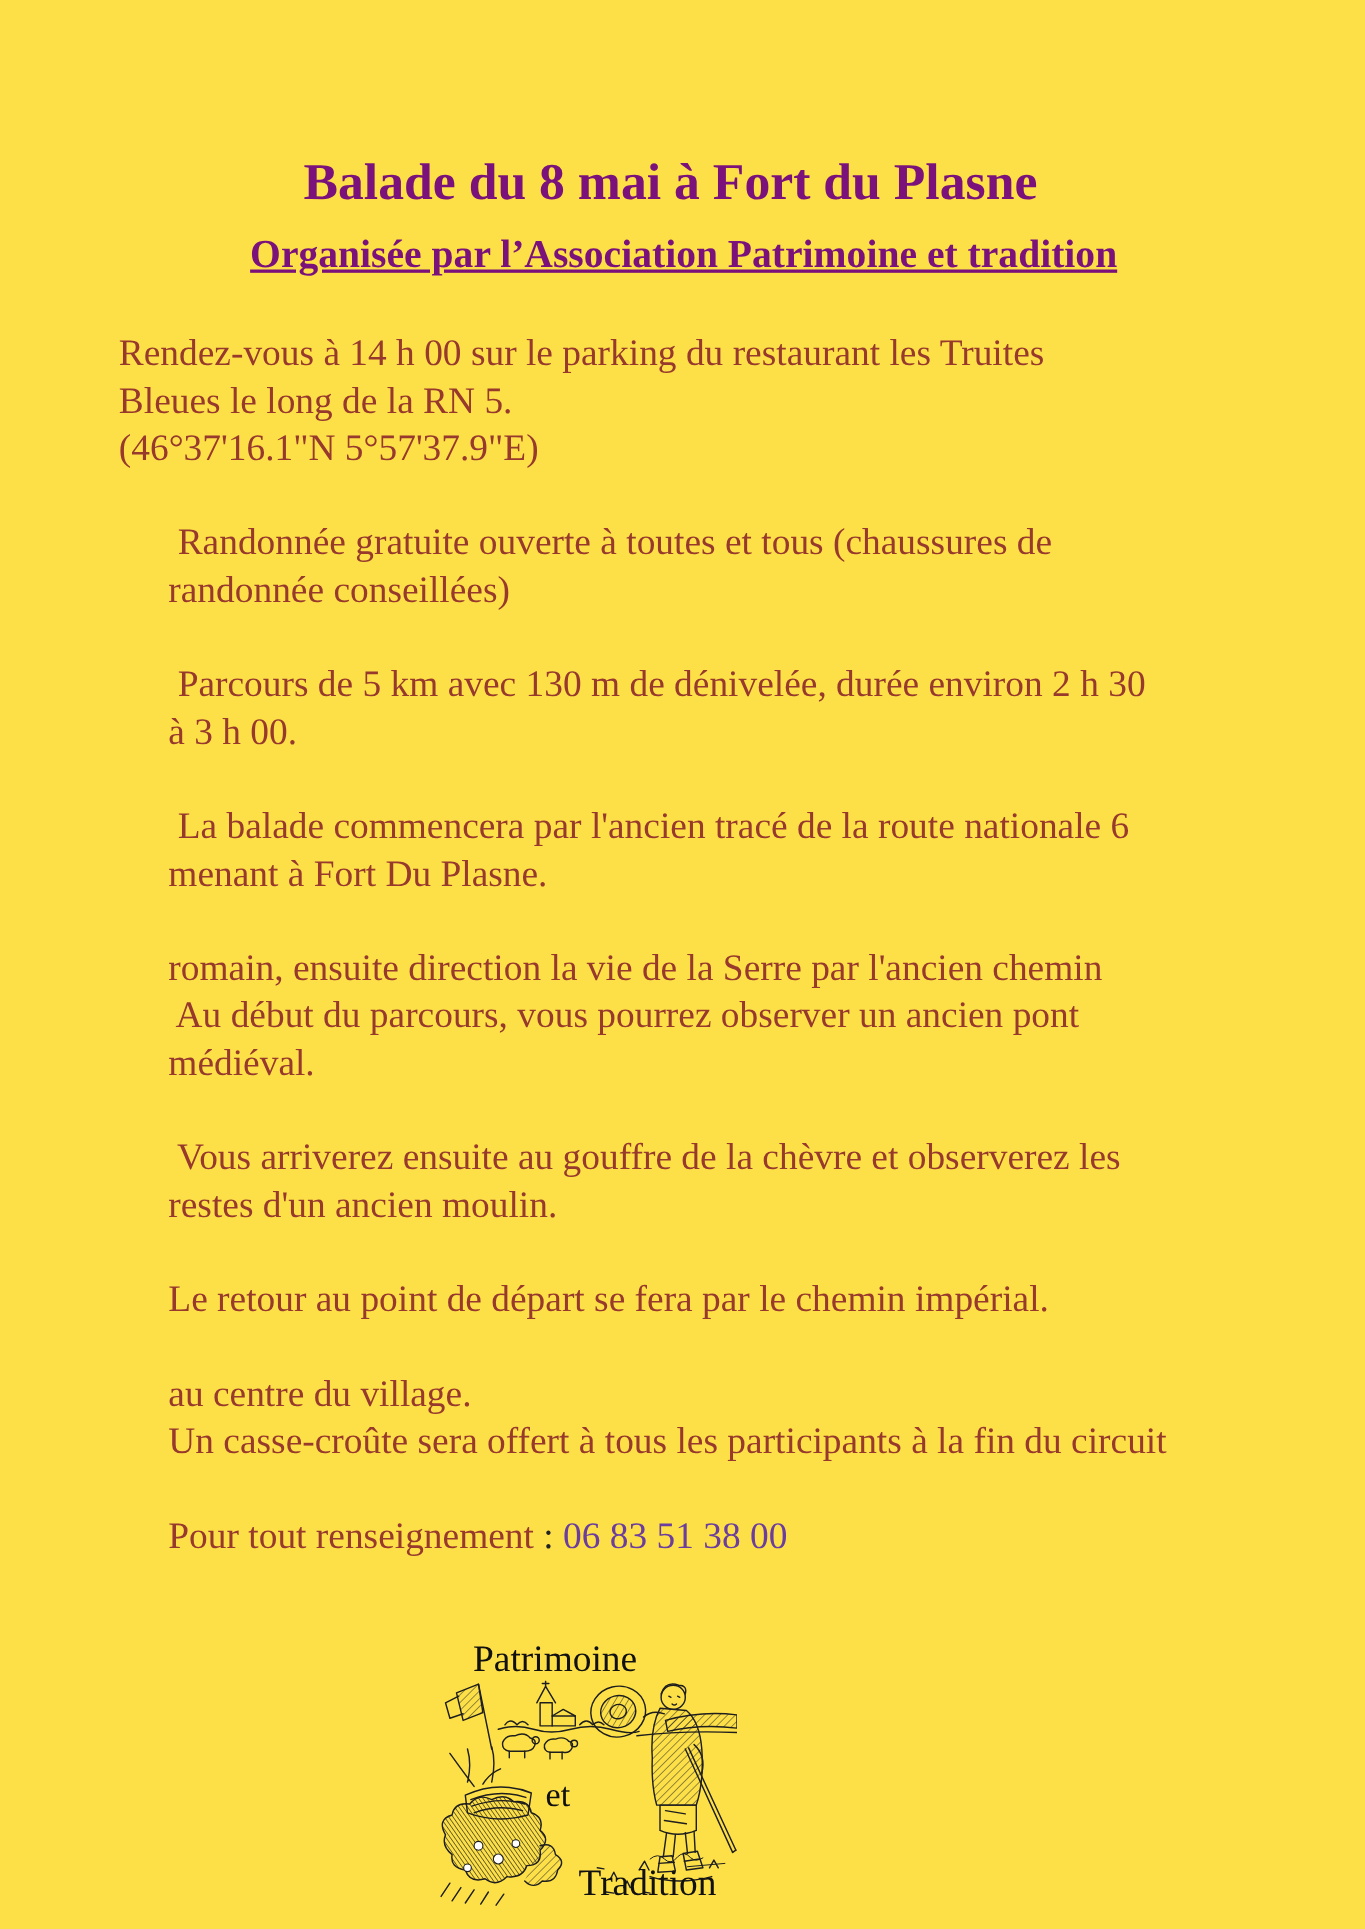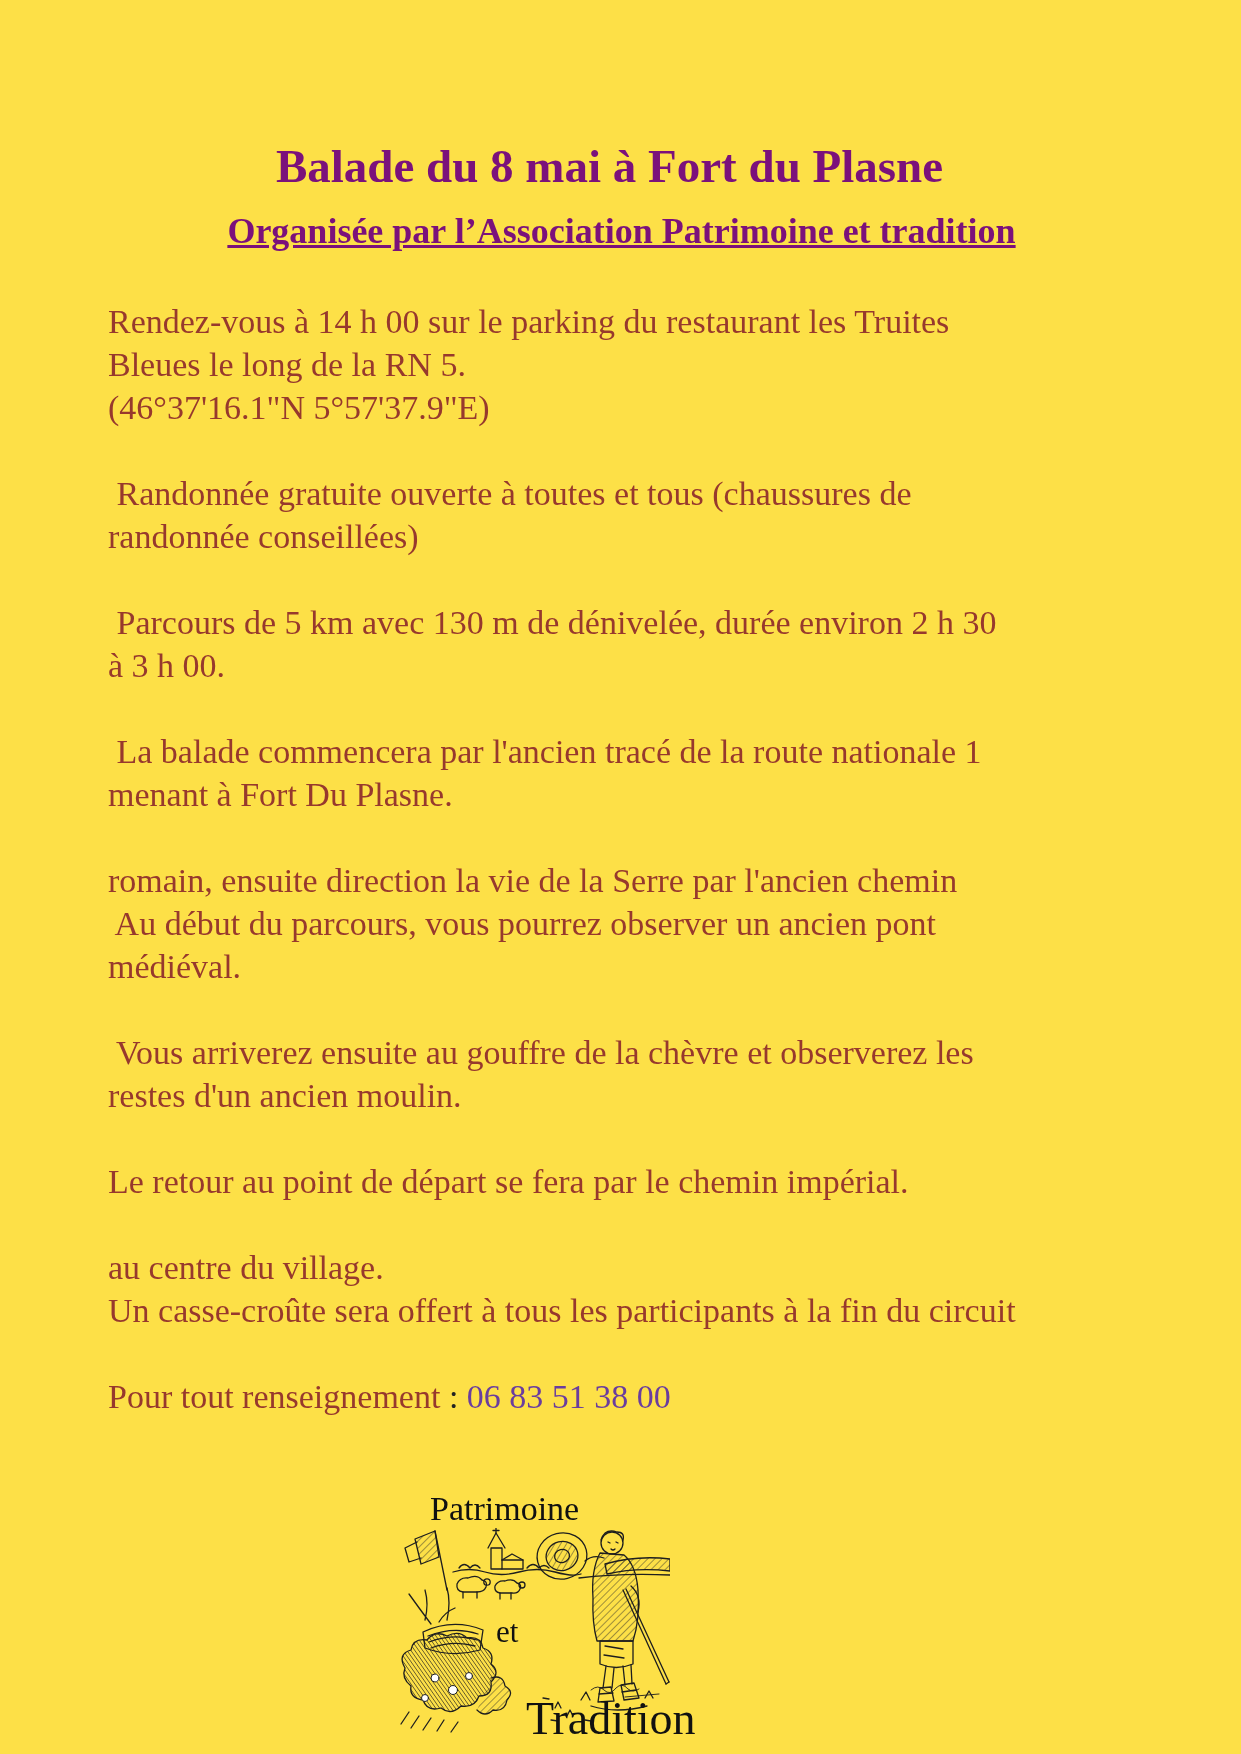--- a/index.html
+++ b/index.html
@@ -41,21 +41,21 @@
     text-decoration: underline;
   }
   .content {
     position: absolute;
     left: 108px;
     top: 300px;
     width: 1060px;
     color: var(--c-body-text, #97392d);
   }
   .para { margin: 0; }
-  .para + .para { margin-top: 43px; }
+  .para + .para { margin-top: 43px; margin-left: 45px; }
   .line {
     display: block;
     white-space: pre;
     font-size: 34px;
     line-height: 43px;
   }
   .contact-line { font-size: 34px; line-height: 43px; white-space: pre; }
   .contact-label { color: var(--c-body-text, #97392d); }
   .contact-sep { color: #222222; }
   .phone {
@@ -72,21 +72,21 @@
   }
   .logo-word {
     position: absolute;
     color: var(--c-logo-text, #111111);
     line-height: 1;
     z-index: 2;
     white-space: pre;
   }
   .word-patrimoine { left: 42px;  top: 2px;   font-size: 34px; }
   .word-et         { left: 108px; top: 126px; font-size: 31px; }
-  .word-tradition  { left: 138px; top: 206px; font-size: 46px; }
+  .word-tradition  { left: 138px; top: 206px; font-size: 34px; }
   .logo-art {
     position: absolute;
     left: 7px;
     top: 38px;
     z-index: 1;
   }
 </style>
 </head>
 <body>
 
@@ -107,21 +107,21 @@
       <span class="line"> Randonnée gratuite ouverte à toutes et tous (chaussures de</span>
       <span class="line">randonnée conseillées)</span>
     </p>
 
     <p class="para">
       <span class="line"> Parcours de 5 km avec 130 m de dénivelée, durée environ 2 h 30</span>
       <span class="line">à 3 h 00.</span>
     </p>
 
     <p class="para">
-      <span class="line"> La balade commencera par l'ancien tracé de la route nationale 1</span>
+      <span class="line"> La balade commencera par l'ancien tracé de la route nationale 6</span>
       <span class="line">menant à Fort Du Plasne.</span>
     </p>
 
     <p class="para">
       <span class="line">romain, ensuite direction la vie de la Serre par l'ancien chemin</span>
       <span class="line"> Au début du parcours, vous pourrez observer un ancien pont</span>
       <span class="line">médiéval.</span>
     </p>
 
     <p class="para">

